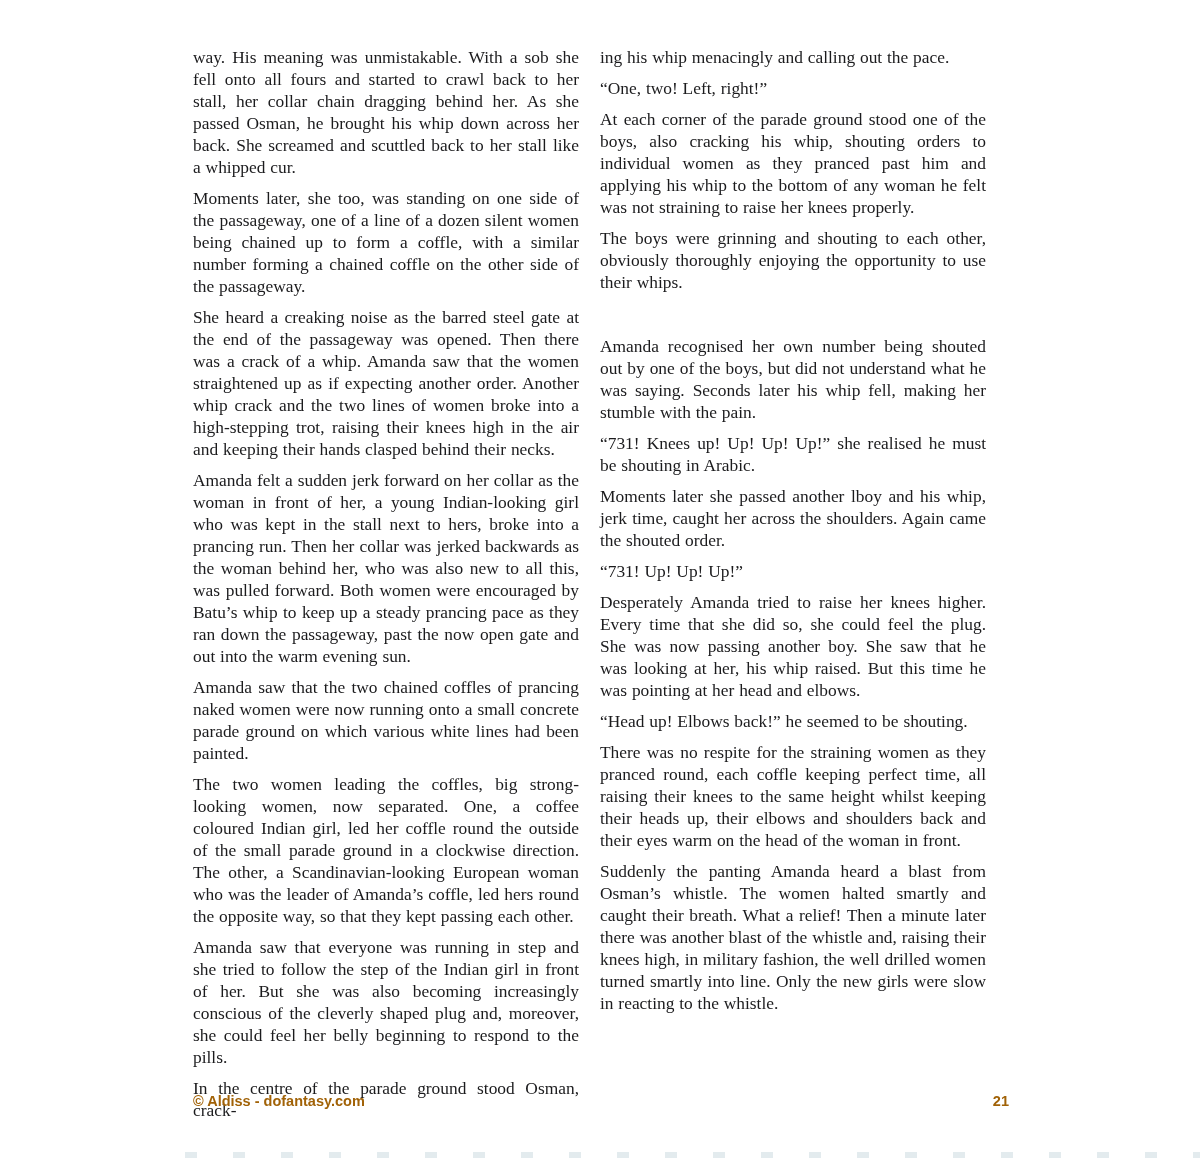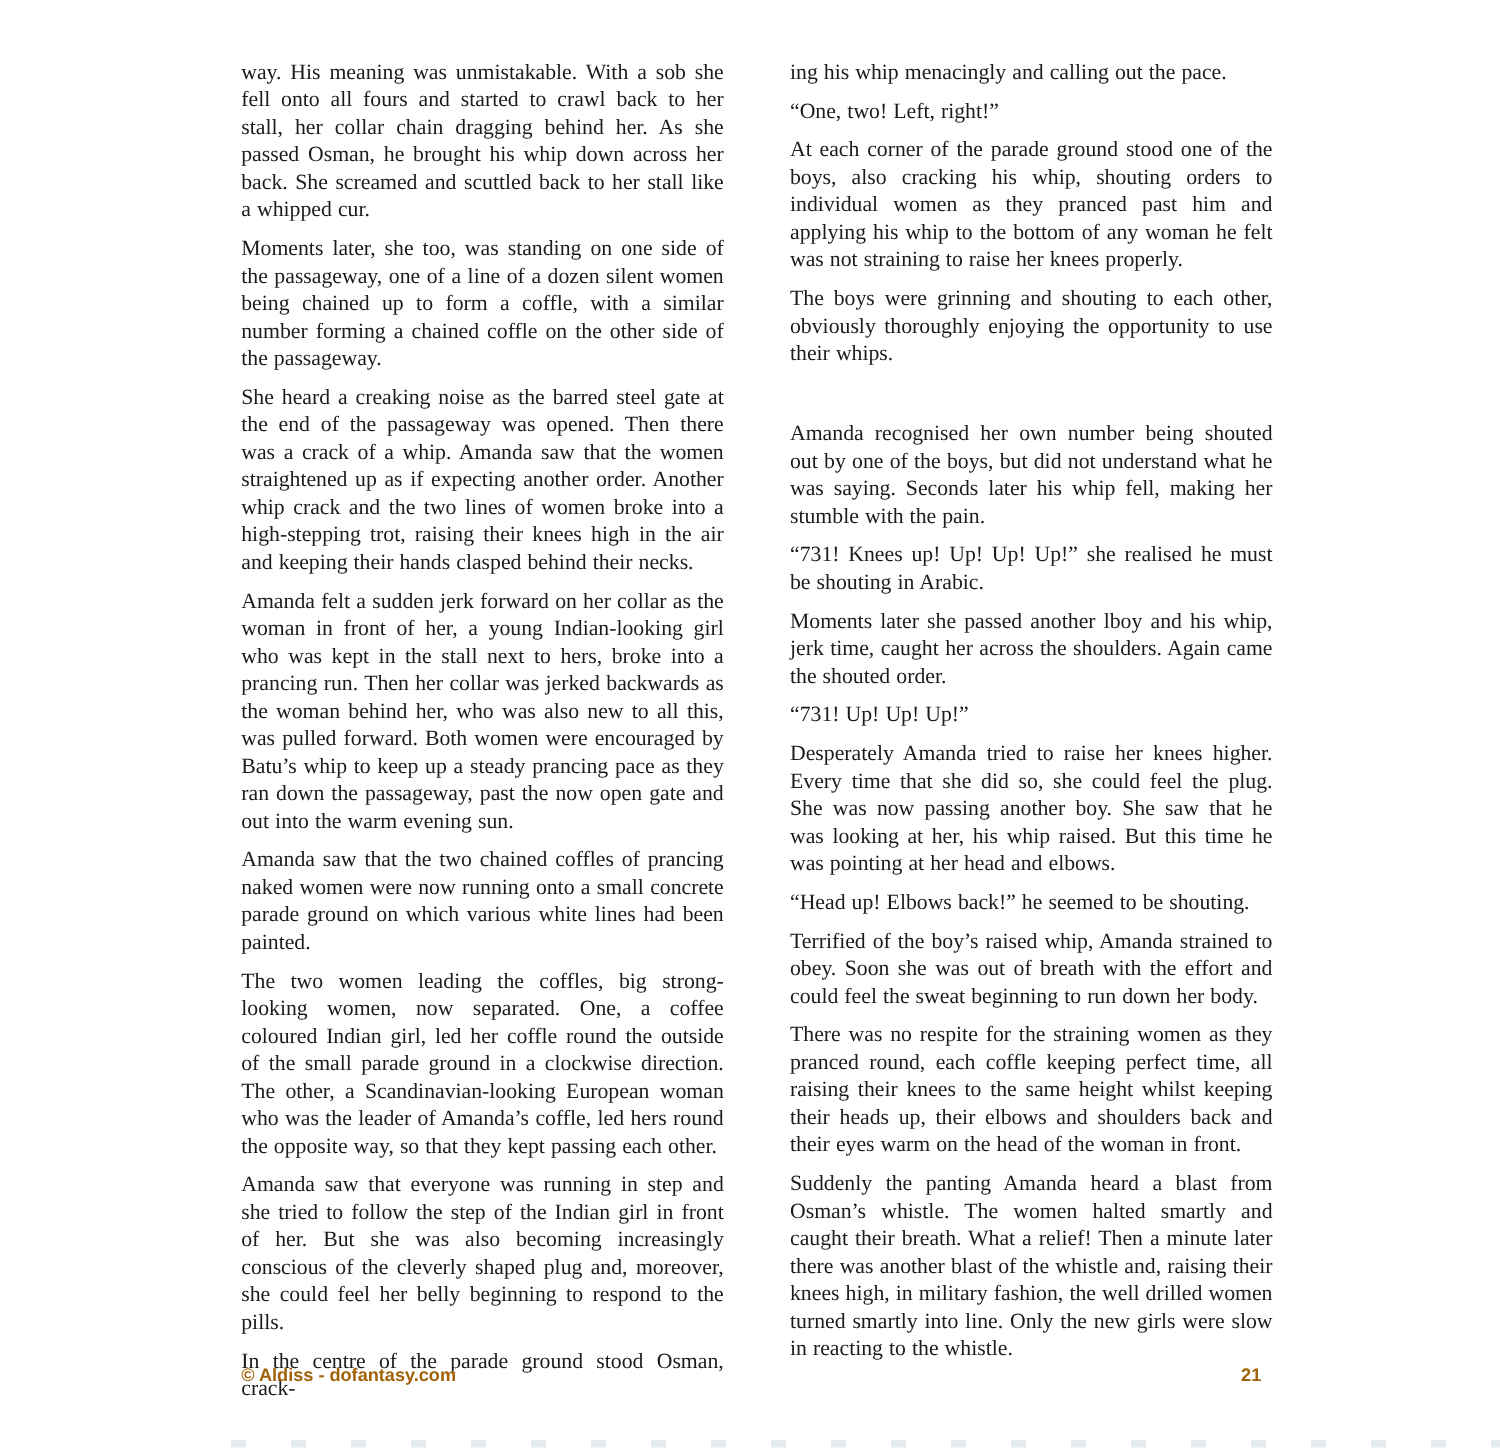--- a/index.html
+++ b/index.html
@@ -19,21 +19,21 @@
     position: absolute;
     inset: 0;
     background: #ffffff;
   }
   .columns {
     position: absolute;
     left: 193px;
     top: 46px;
     width: 816px;
     display: flex;
-    gap: 53px;
+    gap: 21px;
   }
   .col {
     width: 386px;
     flex: 0 0 386px;
   }
   .para {
     margin: 0 0 9px 0;
     font-size: 17.4px;
     line-height: 22px;
     text-align: justify;
@@ -91,21 +91,20 @@
         <p class="para">ing his whip menacingly and calling out the pace.</p>
         <p class="para">“One, two! Left, right!”</p>
         <p class="para">At each corner of the parade ground stood one of the boys, also cracking his whip, shouting orders to individual women as they pranced past him and applying his whip to the bottom of any woman he felt was not straining to raise her knees properly.</p>
         <p class="para">The boys were grinning and shouting to each other, obviously thoroughly enjoying the opportunity to use their whips.</p>
         <p class="para gap-before">Amanda recognised her own number being shouted out by one of the boys, but did not understand what he was saying. Seconds later his whip fell, making her stumble with the pain.</p>
         <p class="para">“731! Knees up! Up! Up! Up!” she realised he must be shouting in Arabic.</p>
         <p class="para">Moments later she passed another lboy and his whip, jerk time, caught her across the shoulders. Again came the shouted order.</p>
         <p class="para">“731! Up! Up! Up!”</p>
         <p class="para">Desperately Amanda tried to raise her knees higher. Every time that she did so, she could feel the plug. She was now passing another boy. She saw that he was looking at her, his whip raised. But this time he was pointing at her head and elbows.</p>
         <p class="para">“Head up! Elbows back!” he seemed to be shouting.</p>
-        <p class="para">Terrified of the boy’s raised whip, Amanda strained to obey. Soon she was out of breath with the effort and could feel the sweat beginning to run down her body.</p>
         <p class="para">There was no respite for the straining women as they pranced round, each coffle keeping perfect time, all raising their knees to the same height whilst keeping their heads up, their elbows and shoulders back and their eyes warm on the head of the woman in front.</p>
         <p class="para">Suddenly the panting Amanda heard a blast from Osman’s whistle. The women halted smartly and caught their breath. What a relief! Then a minute later there was another blast of the whistle and, raising their knees high, in military fashion, the well drilled women turned smartly into line. Only the new girls were slow in reacting to the whistle.</p>
       </div>
   </div>
 
   <div class="footer">
     <span class="credit">© Aldiss - dofantasy.com</span>
     <span class="pagenum">21</span>
   </div>
 

